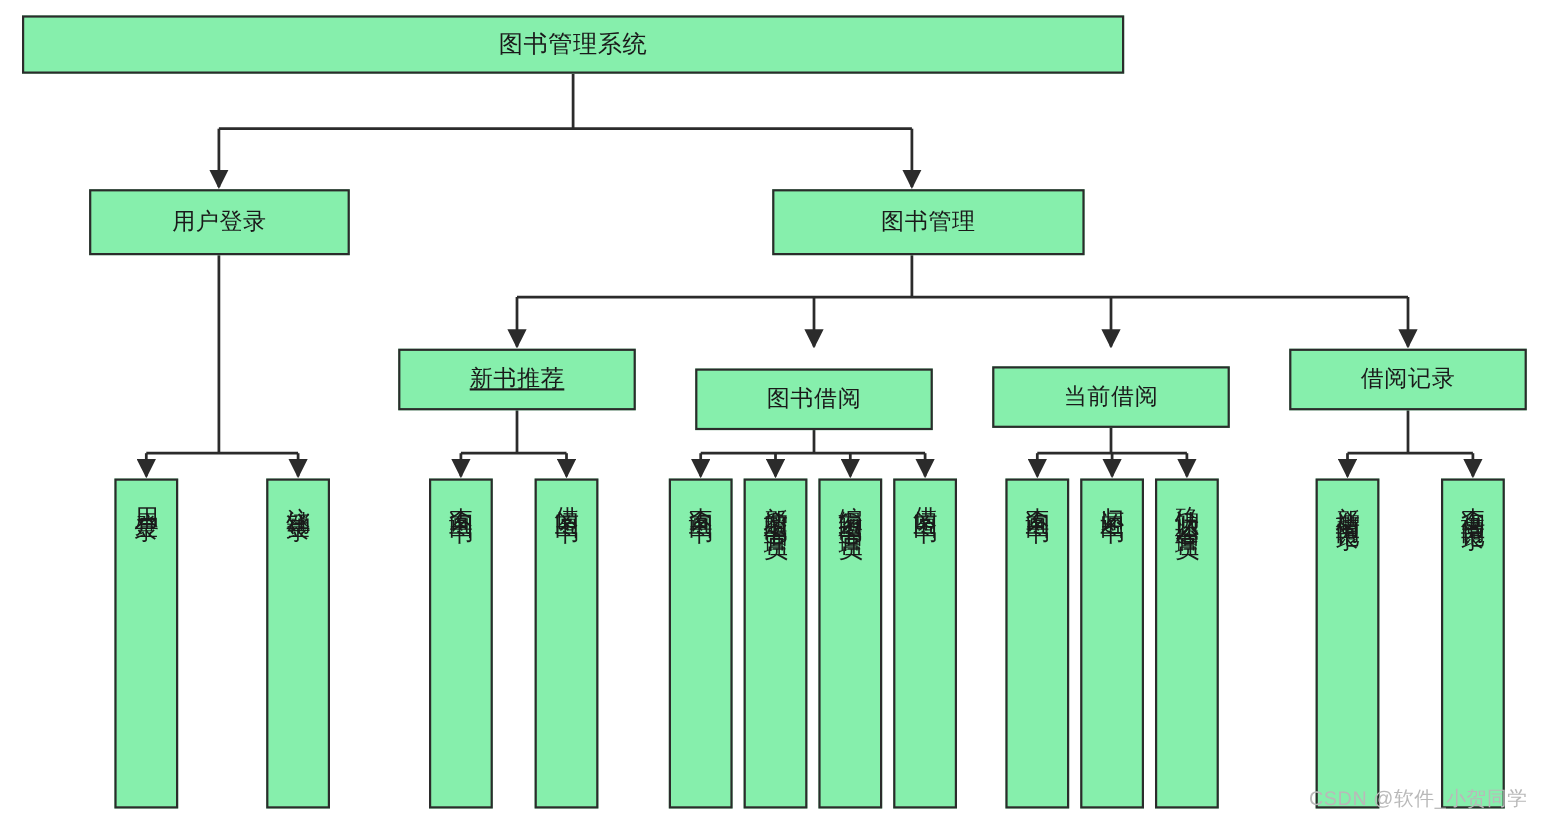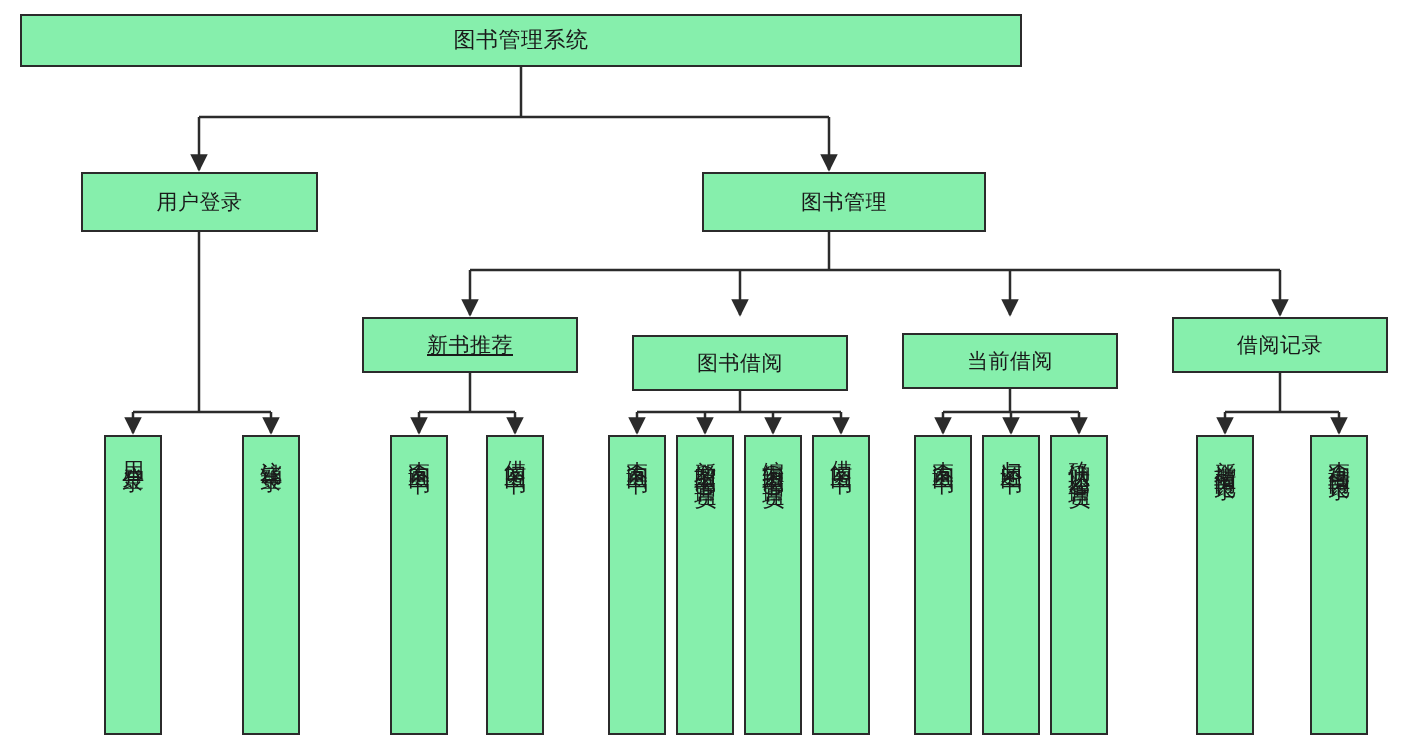--- a/index.html
+++ b/index.html
@@ -182,14 +182,15 @@
         <span class="label">确认归还（管理员）</span>
       </div>
       <div class="node vert" style="left: 1196px; top: 435px; width: 58px; height: 300px;">
         <span class="label">新增借阅记录</span>
       </div>
       <div class="node vert" style="left: 1310px; top: 435px; width: 58px; height: 300px;">
         <span class="label">查询借阅记录</span>
       </div>
     </div>
 
+  <div class="watermark" style="left: 1190px; top: 714px; color: rgb(185, 185, 185);">CSDN @软件_小贺同学</div>
 
 </div>
 
 </body></html>

